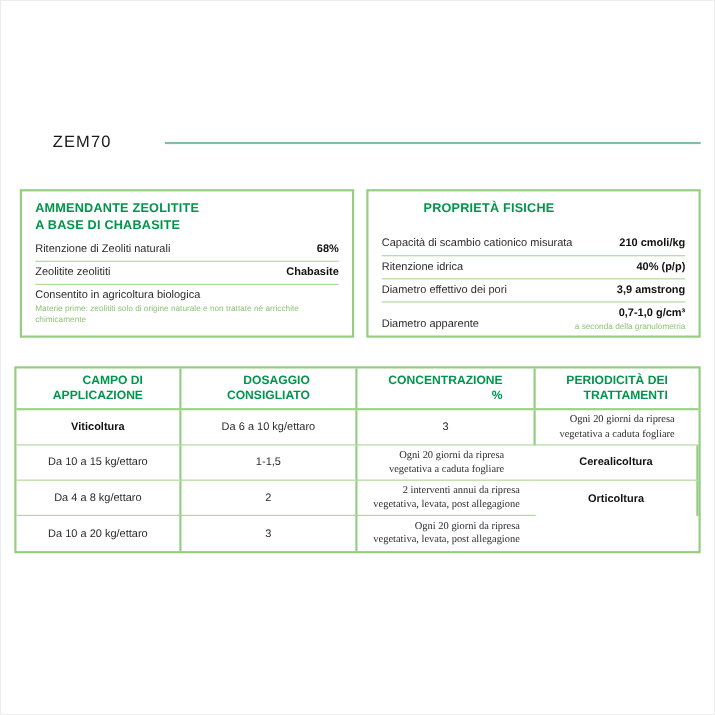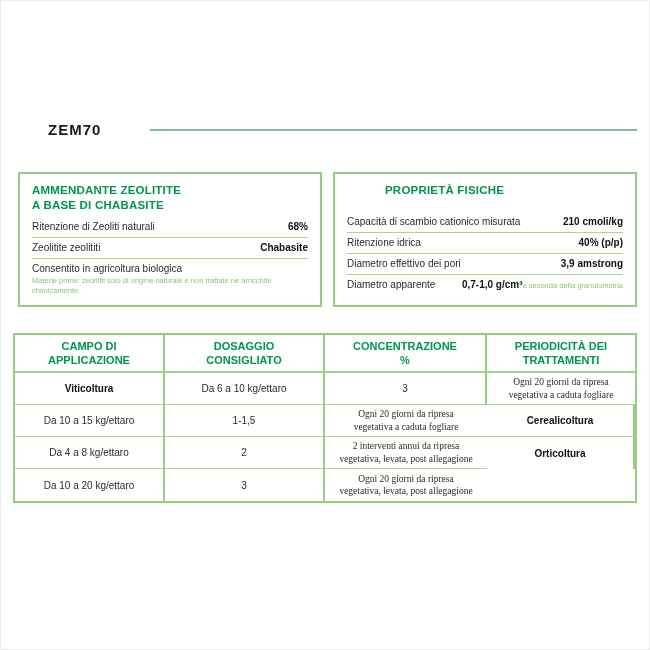--- a/index.html
+++ b/index.html
@@ -11,21 +11,21 @@
     color: #231f20;
     box-shadow: inset 0 0 0 1px #ededed;
     overflow: hidden;
   }
 
   
   .page-title {
     position: absolute;
     left: 48px; top: 121px;
     font-size: 15px;
-    font-weight: 700;
+    font-weight: 400;
     letter-spacing: 1px;
     color: #1a1a1a;
   }
   .title-rule {
     position: absolute;
     left: 150px; top: 129px;
     width: 487px; height: 2px;
     background: #7cbfa6;
   }
 
@@ -62,38 +62,38 @@
   .spec-row + .spec-row { border-top: 1px solid #a9d697; }
   .spec-label-wrap { display: flex; flex-direction: column; }
   .spec-label { font-size: 10px; color: #2b2b2b; line-height: 1.2; }
   .spec-value {
     font-size: 10px; font-weight: 700; color: #111111;
     text-align: right; line-height: 1.2; white-space: nowrap;
   }
   .spec-note {
     font-size: 7.5px; color: #8fc479; line-height: 1.3; margin-top: 1px;
   }
-  .value-wrap { display: flex; flex-direction: row; align-items: flex-end; }
+  .value-wrap { display: flex; flex-direction: column; align-items: flex-end; }
 
   
   .dosage-table {
     position: absolute;
     left: 13px; top: 333px;
     width: 624px; height: 170px;
     border: 2px solid #97cd83;
     display: grid;
     grid-template-columns: 150px 160px 162px 1fr;
     grid-template-rows: 38px repeat(4, 1fr);
     background: #ffffff;
   }
   .cell {
     display: flex;
     align-items: center;
     justify-content: center;
-    text-align: center;
+    text-align: right;
     padding: 2px 6px;
   }
   .cell.v-border { border-right: 2px solid #97cd83; }
   .cell.h-border { border-bottom: 1.5px solid #a9d697; }
   .cell.header {
     font-size: 11px; font-weight: 700; color: #00954c;
     line-height: 1.3; white-space: pre-line;
     border-bottom: 2px solid #9ed287;
   }
   .cell.field { font-size: 10px; font-weight: 700; color: #111111; }

